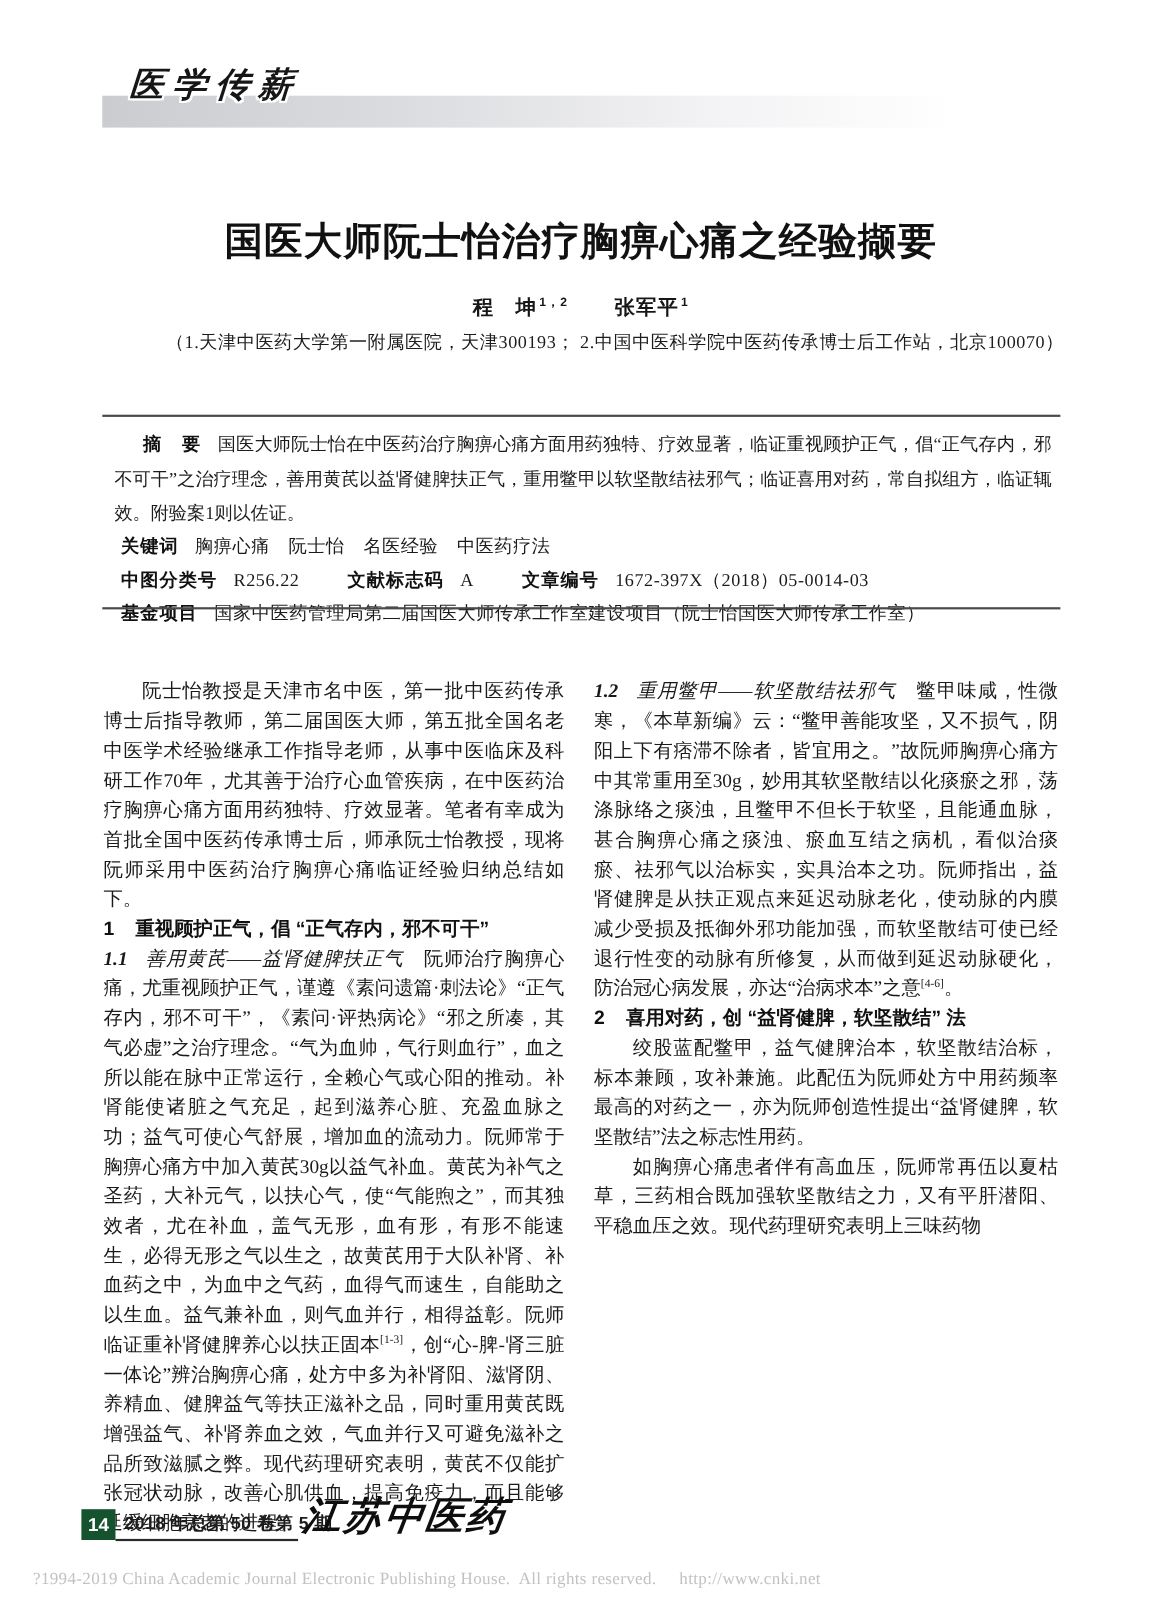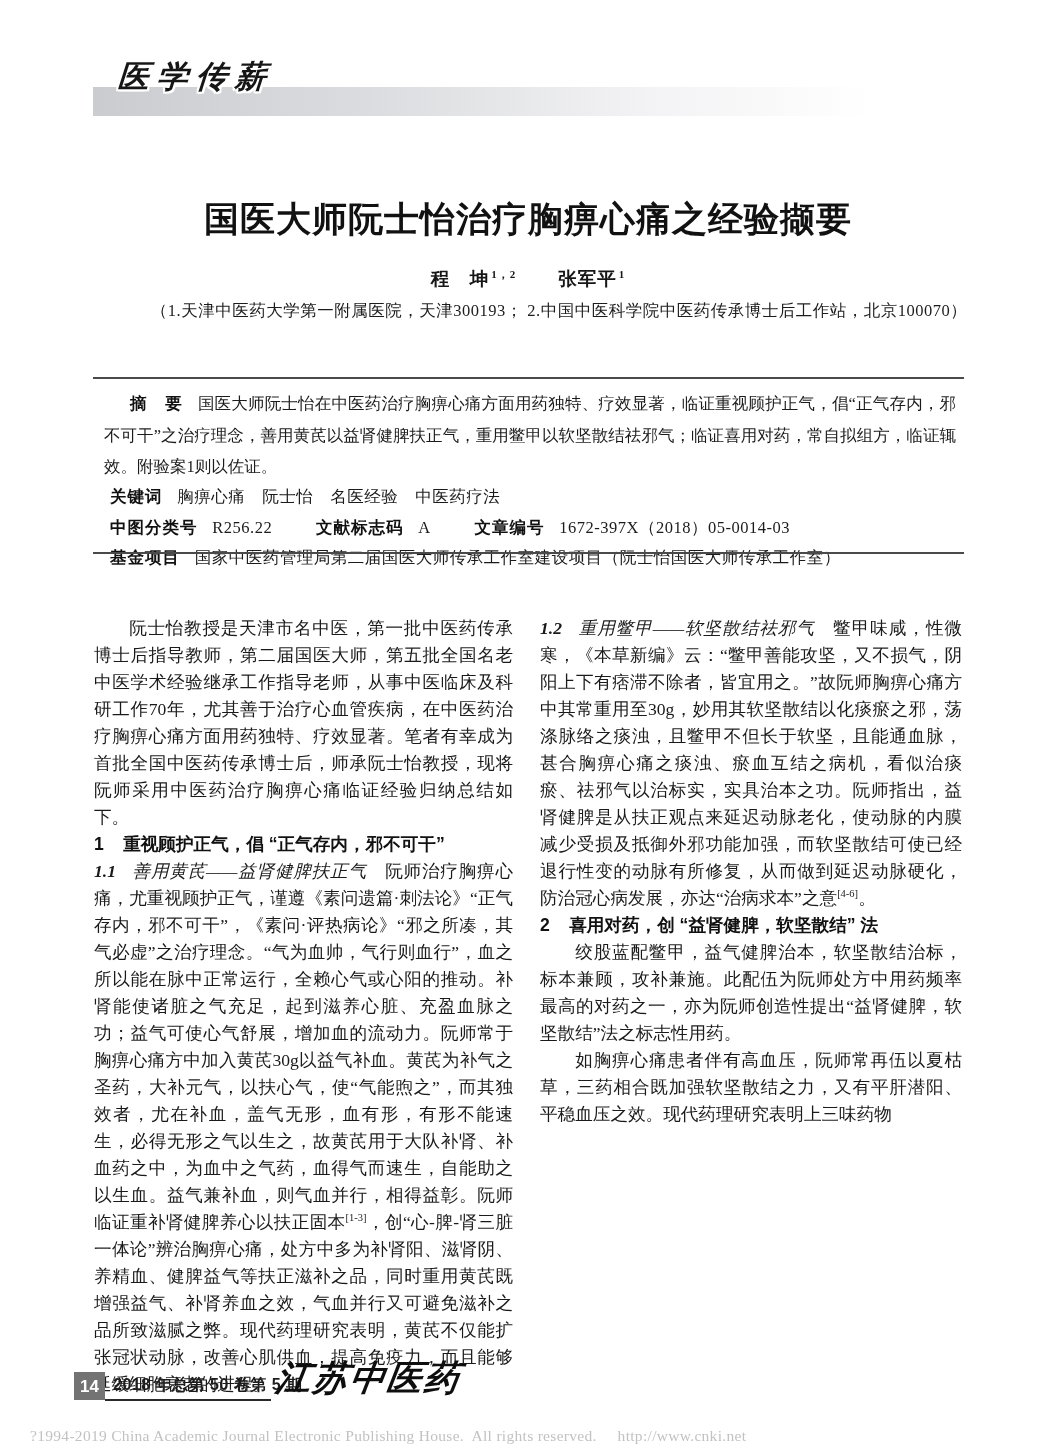--- a/index.html
+++ b/index.html
@@ -24,21 +24,21 @@
   .article-title{
     position:absolute;left:0;top:196px;width:100%;text-align:center;
     font-family:"Liberation Sans","DejaVu Sans",sans-serif;
     font-size:35px;font-weight:bold;letter-spacing:1px;color:#111;
   }
   .authors{
     position:absolute;left:0;top:266px;width:100%;text-align:center;
     font-family:"Liberation Sans","DejaVu Sans",sans-serif;
     font-size:18.5px;font-weight:600;color:#161616;letter-spacing:1px;
   }
-  .authors .author{margin:16px 18px;font-family:Liberation Serif, serif;}
+  .authors .author{margin:16px 18px;}
   .authors sup{font-size:11px;font-weight:600;margin-left:2px;}
   .affiliation{
     position:absolute;left:0;top:300px;width:100%;text-align:center;
     font-size:16.5px;color:#1c1c1c;letter-spacing:0.5px;padding-left:31px;
   }
   
   .rule{position:absolute;left:93px;width:871px;height:2px;background:#4a4a4a;}
   .rule-top{top:377px;}
   .rule-bottom{top:552px;}
   .abs-block{
@@ -66,21 +66,21 @@
   .sec-head{
     font-family:"Liberation Sans","DejaVu Sans",sans-serif;
     font-weight:bold;font-size:17.6px;color:#111;text-align:left;
   }
   .sec-num{margin-right:1.1em;}
   .sub-head{font-style:italic;}
   .sub-num{font-weight:bold;margin-right:0.9em;font-style:italic;}
   
   .page-box{
     position:absolute;left:74px;top:1372px;width:31px;height:28px;
-    background:#737373;color:#ffffff;text-align:center;line-height:29px;
+    background:#14532d;color:#ffffff;text-align:center;line-height:29px;
     font-family:"Liberation Sans","DejaVu Sans",sans-serif;font-size:17px;font-weight:bold;
   }
   .issue-text{
     position:absolute;left:113px;top:1375px;
     font-family:"Liberation Sans","DejaVu Sans",sans-serif;
     font-size:16px;font-weight:600;color:#1d1d1d;letter-spacing:0.5px;
   }
   .footer-rule{position:absolute;left:105px;top:1399px;width:166px;height:2px;background:#2a2a2a;}
   .journal-name{
     position:absolute;left:276px;top:1355px;

